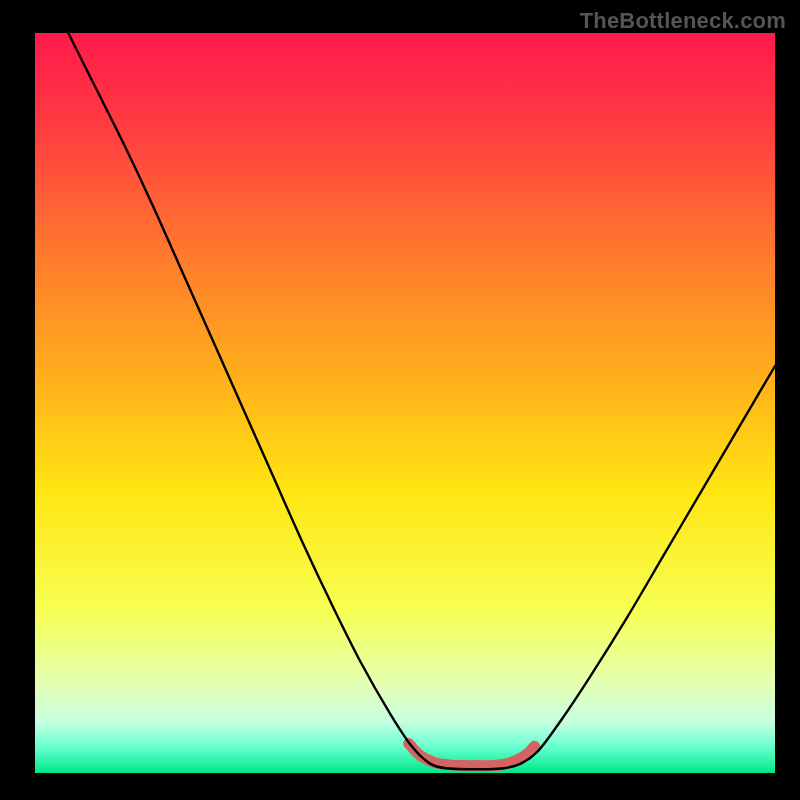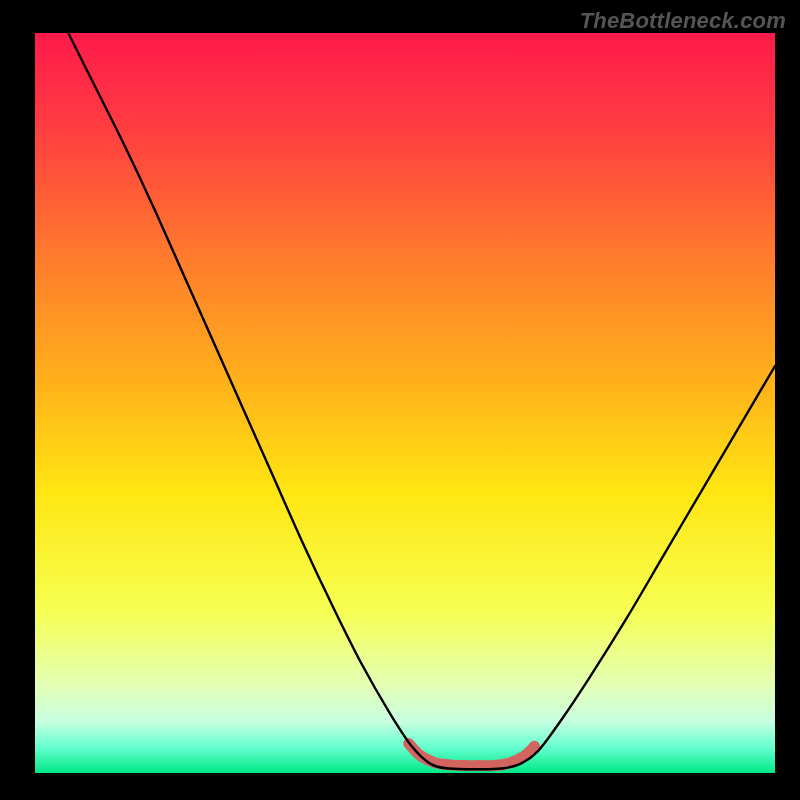--- a/index.html
+++ b/index.html
@@ -10,21 +10,20 @@
     background: #000;
     position: relative;
     font-family: Arial, sans-serif;
   }
   .chart-container {
     position: absolute;
     top: 0;
     left: 0;
     width: 800px;
     height: 800px;
-    font-style: italic;
   }
   .watermark {
     position: absolute;
     top: 8px;
     right: 14px;
     font-size: 22px;
     font-weight: bold;
     color: #555;
     letter-spacing: 0.2px;
     z-index: 10;

